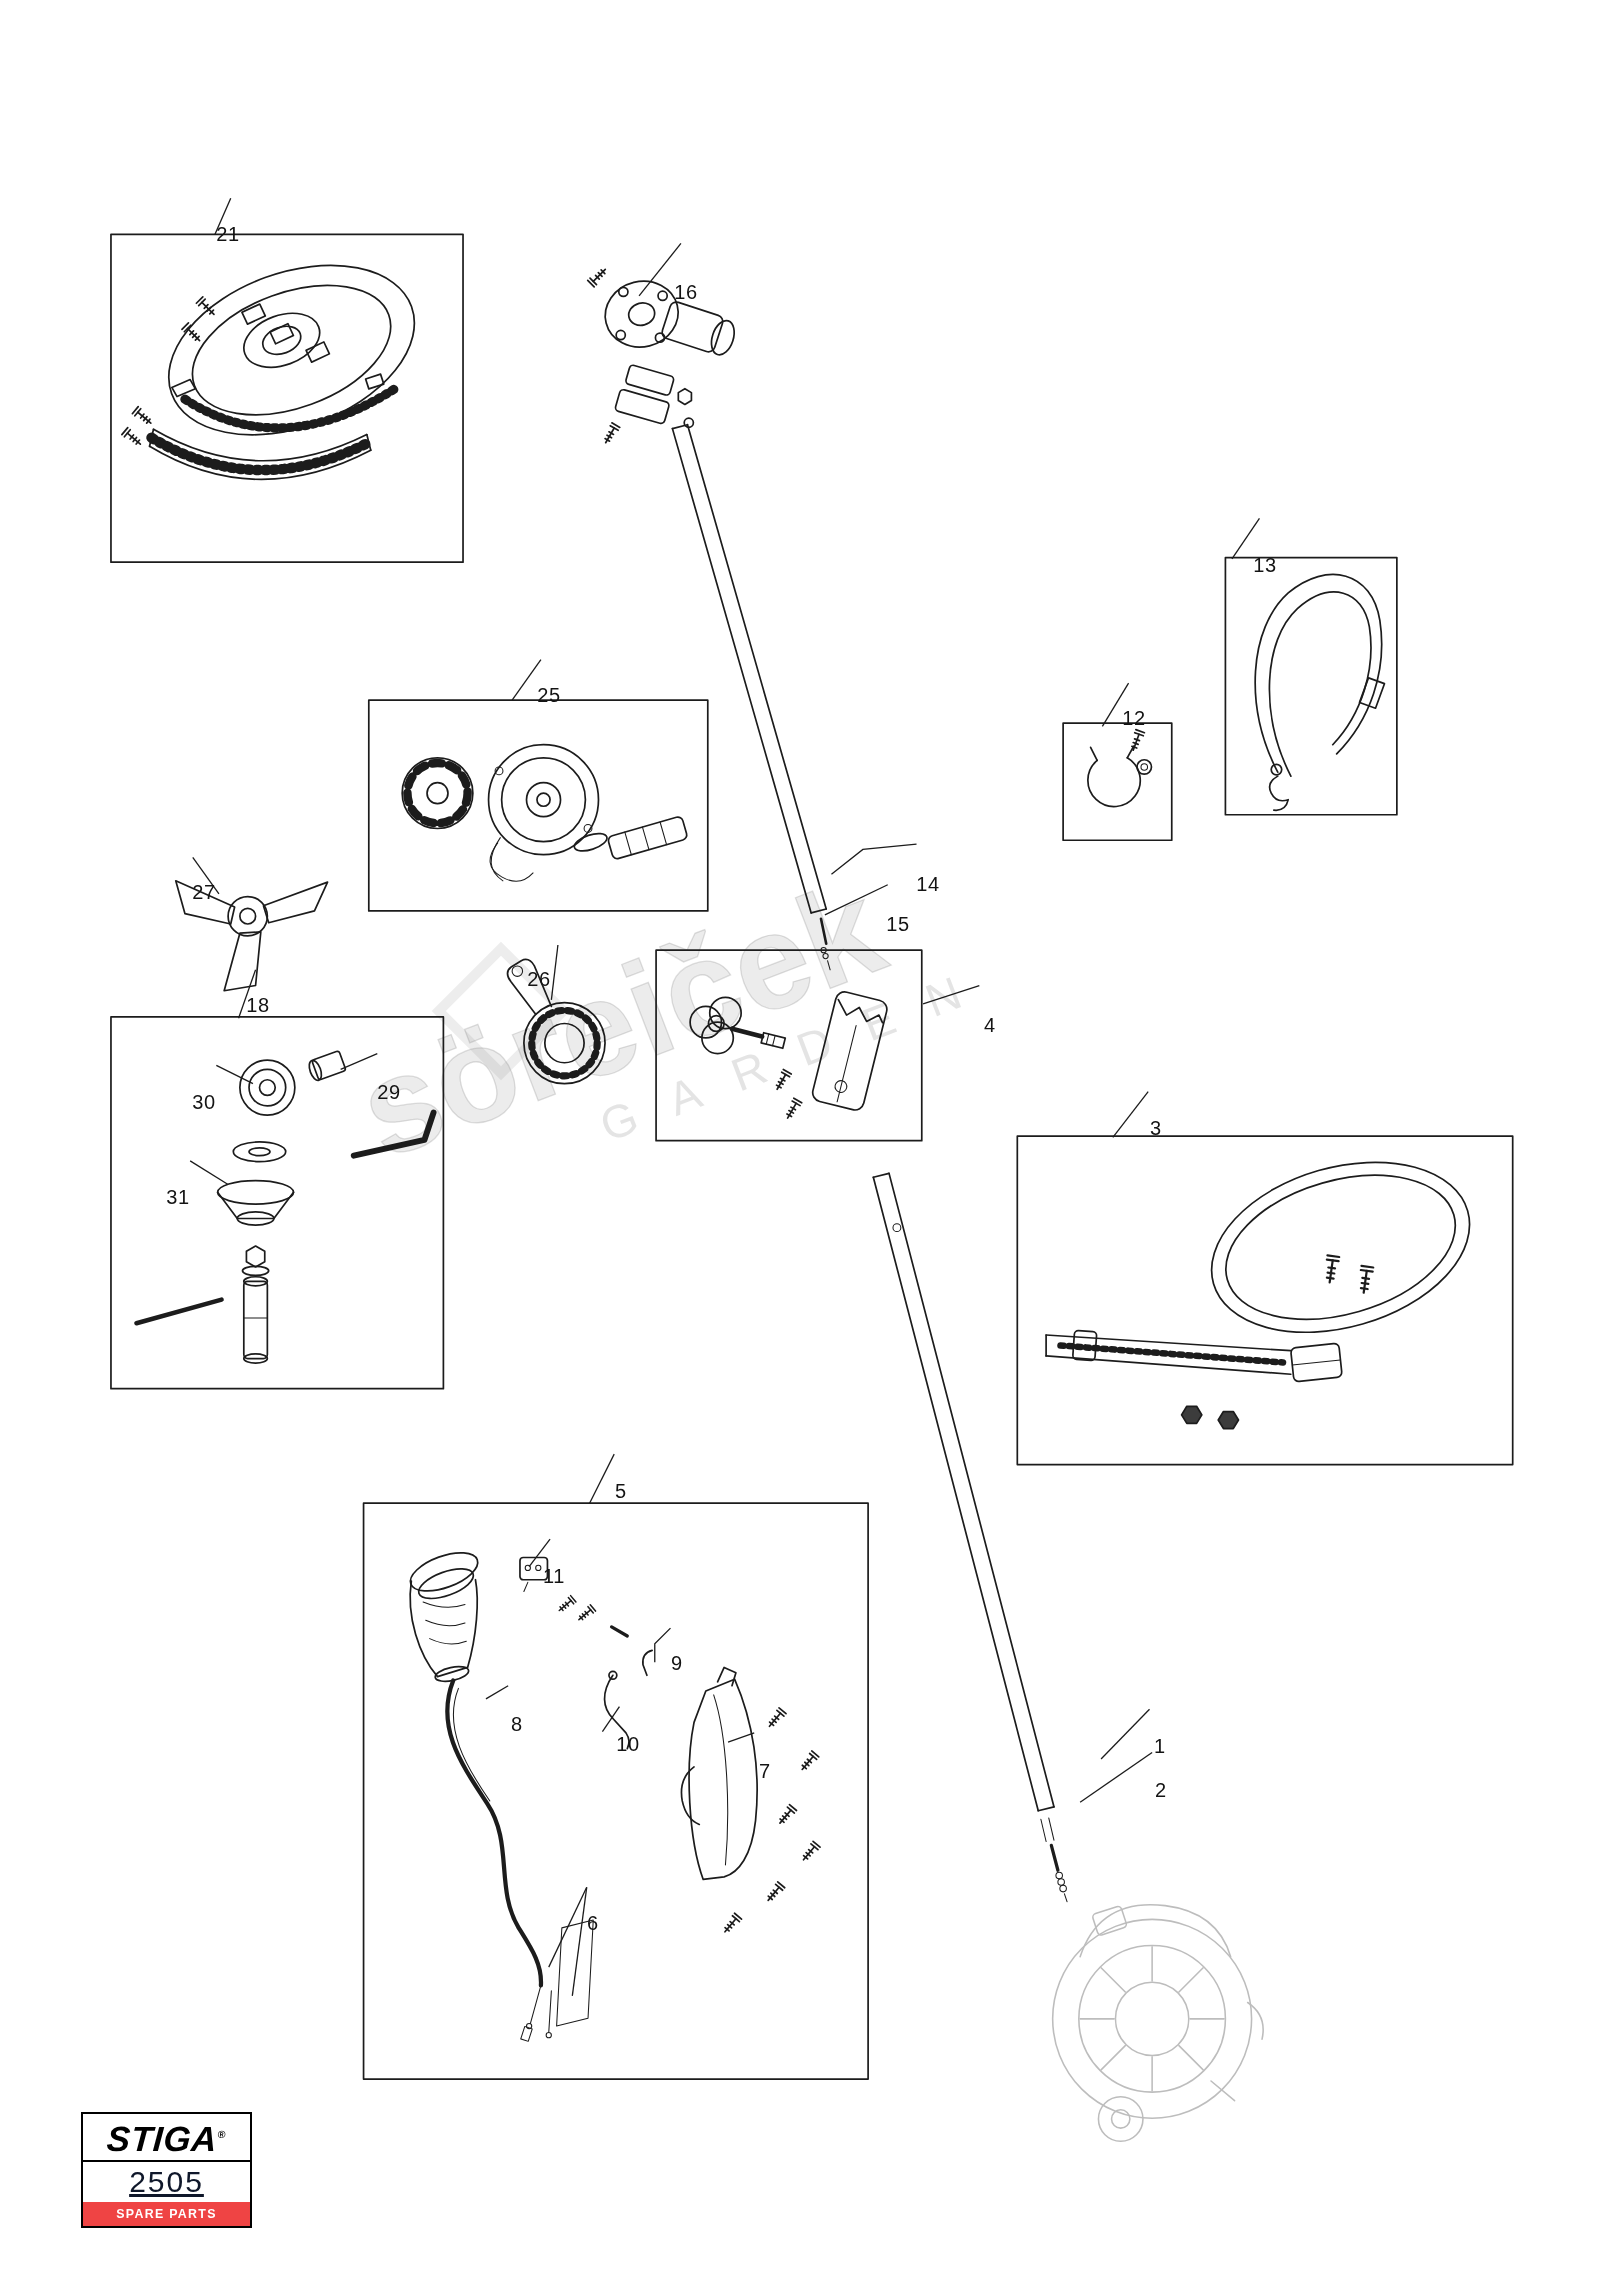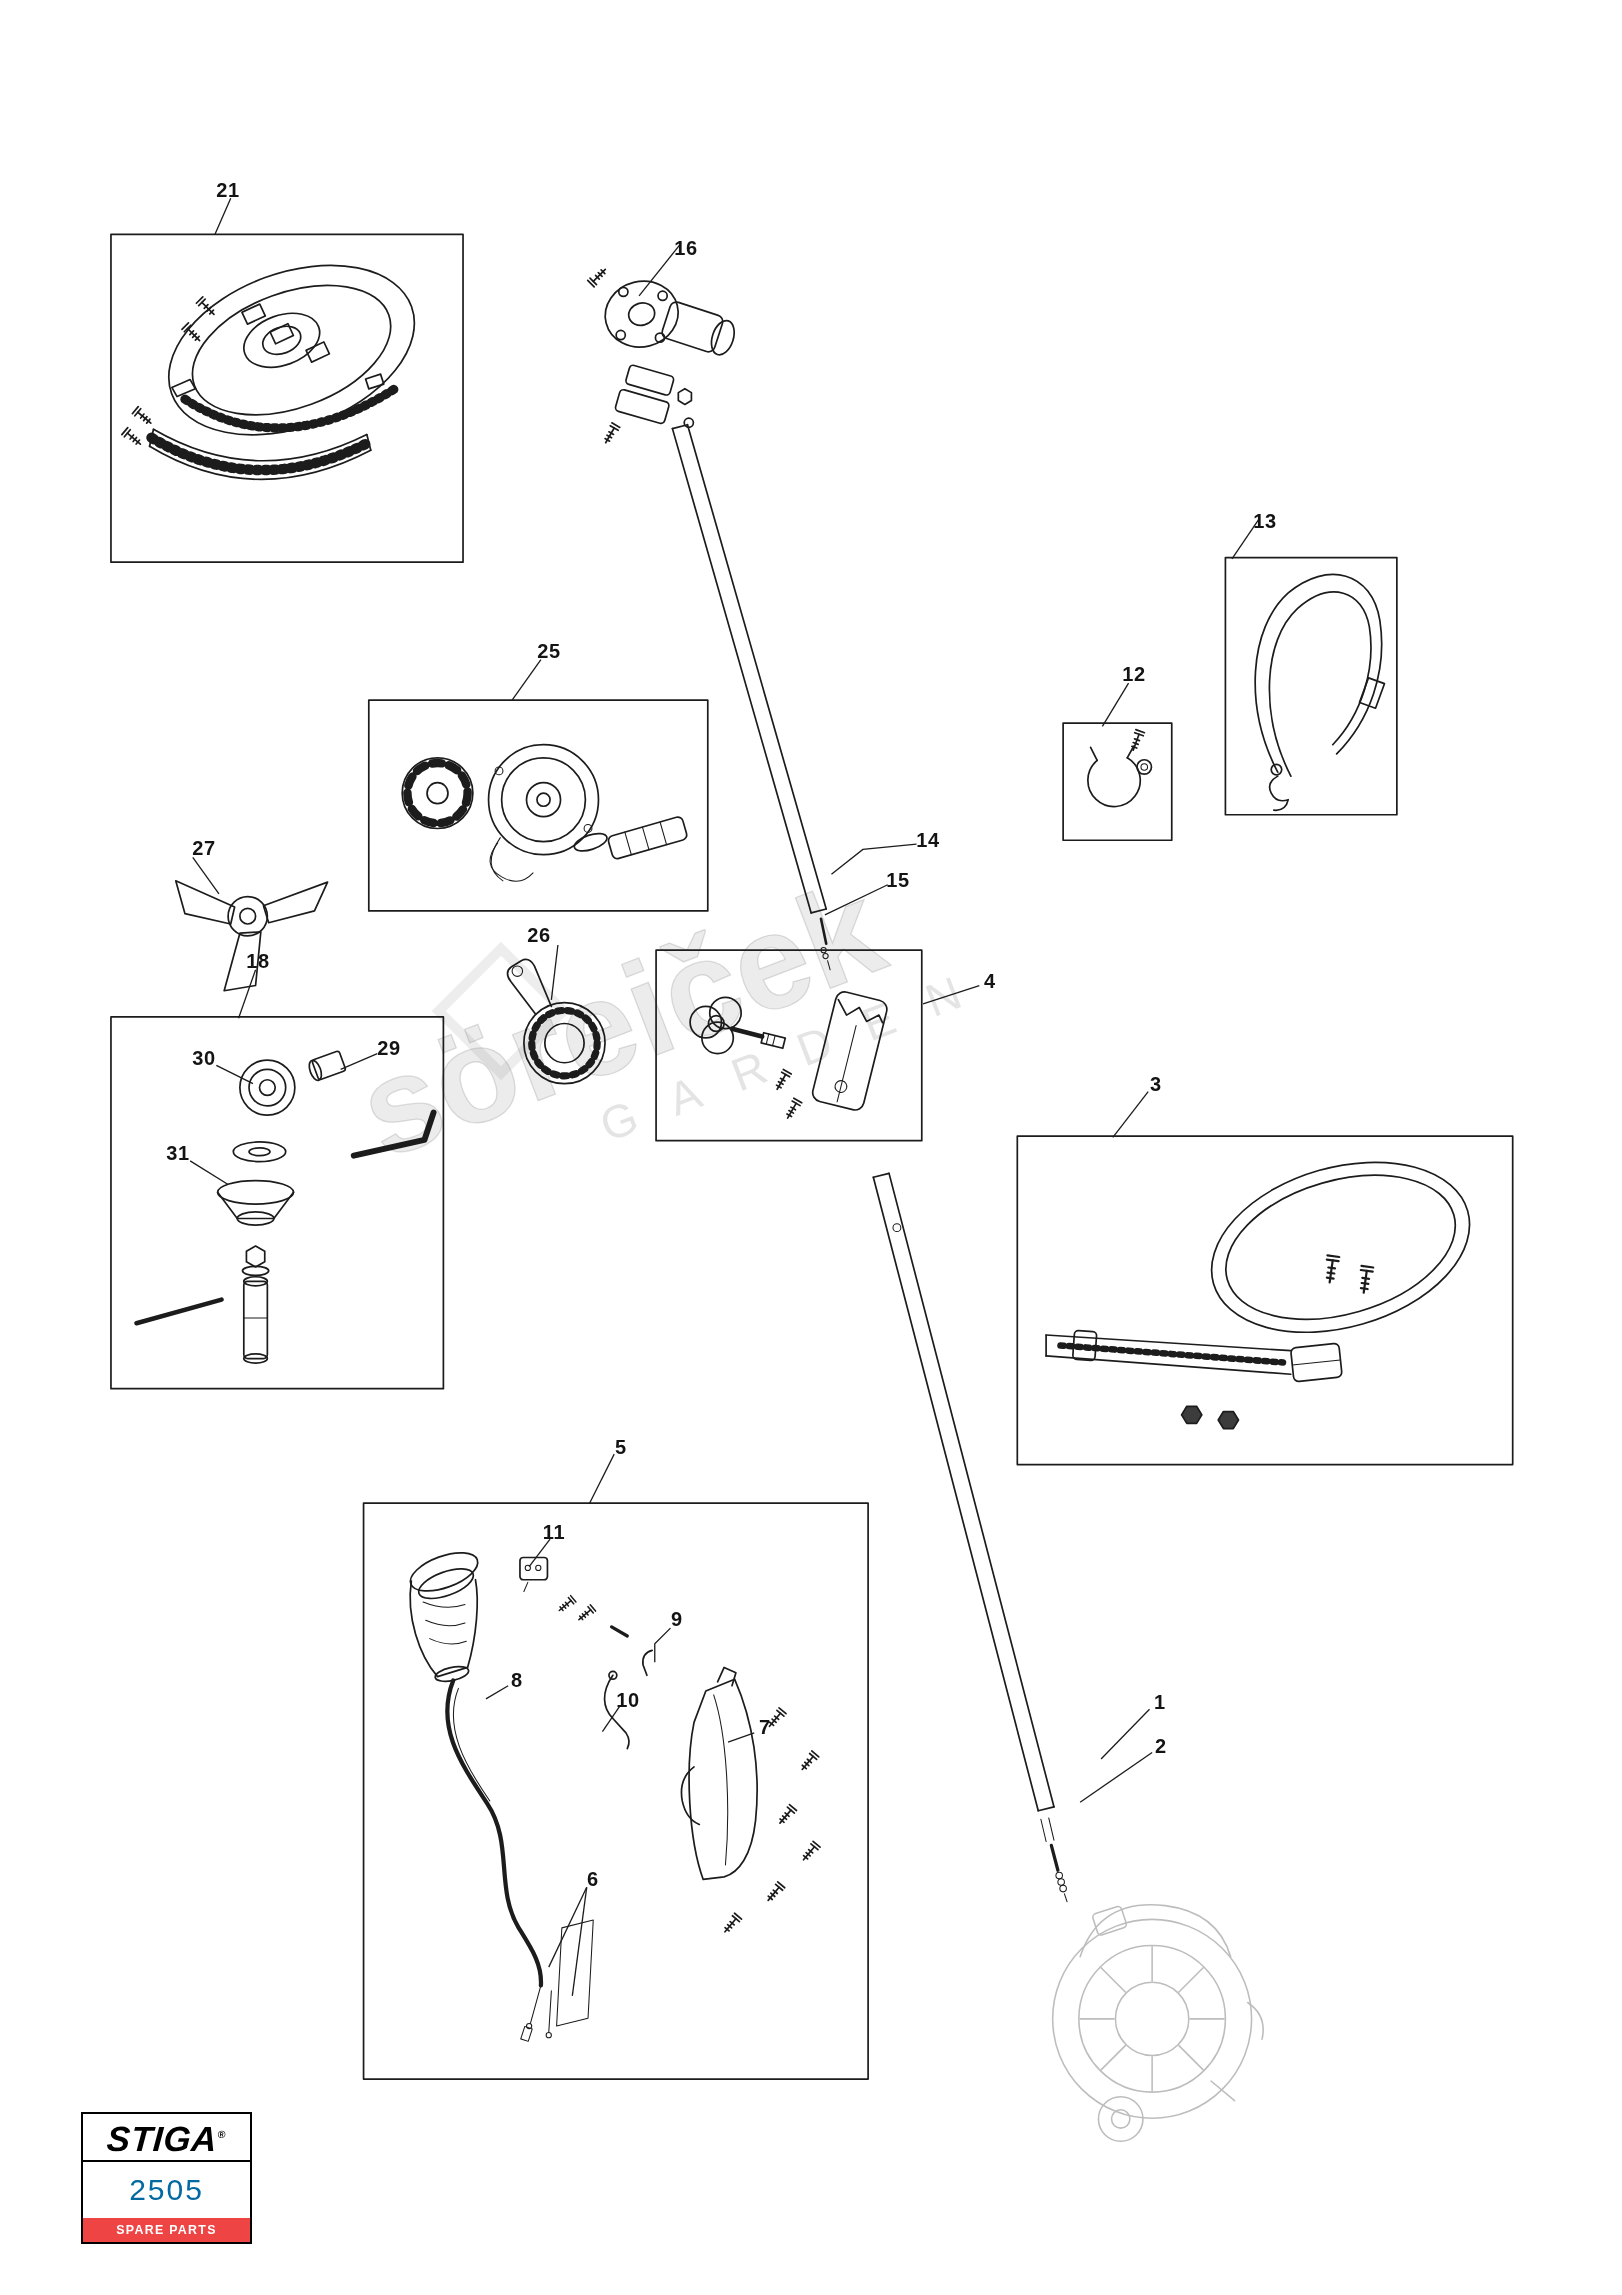--- a/index.html
+++ b/index.html
@@ -9,25 +9,26 @@
     width: 1623px; height: 2295px;
     background: #ffffff;
     overflow: hidden;
     font-family: "Liberation Sans", sans-serif;
   }
   #art { position: absolute; left: 0; top: 0; z-index: 2; }
   .callout {
     position: absolute;
     transform: translate(-50%, -50%);
     font-size: 20px;
-    font-weight: 700;
+    font-weight: 400;
     color: #141414;
     z-index: 3;
     letter-spacing: 0.7px;
     white-space: nowrap;
+    margin-top: 44px;
   }
   
   .d  { stroke: #1c1c1c; fill: none; stroke-width: 2.6; stroke-linecap: round; stroke-linejoin: round; }
   .d2 { stroke: #1c1c1c; fill: none; stroke-width: 1.6; stroke-linecap: round; stroke-linejoin: round; }
   .lead { stroke: #1c1c1c; fill: none; stroke-width: 2; }
   .faintg { stroke: #bdbdbd; fill: none; stroke-width: 2.4; stroke-linecap: round; stroke-linejoin: round; }
   
   #watermark {
     position: absolute; left: 340px; top: 851px; width: 1047px;
     transform: rotate(-21deg);
@@ -55,22 +56,22 @@
     position: absolute; left: 81px; top: 2112px; width: 171px;
     border: 2px solid #000; background: #fff; z-index: 3;
   }
   #logo-brand {
     font-size: 35px; font-weight: 900; font-style: italic;
     text-align: center; padding: 5.2px 0 1.3px;
     transform: skewX(-4deg); letter-spacing: 0.7px; color: #000;
   }
   #logo-reg { font-size: 10.5px; vertical-align: super; font-style: normal; }
   #logo-model {
-    font-size: 30px; text-align: center; color: #0369a1;
-    border-top: 2px solid #000; padding: 11px 0; letter-spacing: 2px;
+    font-size: 30px; text-align: center; color: #0f172a;
+    border-top: 2px solid #000; padding: 3px 0; letter-spacing: 2px; text-decoration: underline;
   }
   #logo-caption {
     background: #ef4444; color: #fff; text-align: center;
     font-size: 12.4px; font-weight: 700; letter-spacing: 1.3px; padding: 4.6px 0;
   }
 </style>
 </head>
 <body>
 
 <div id="page">

